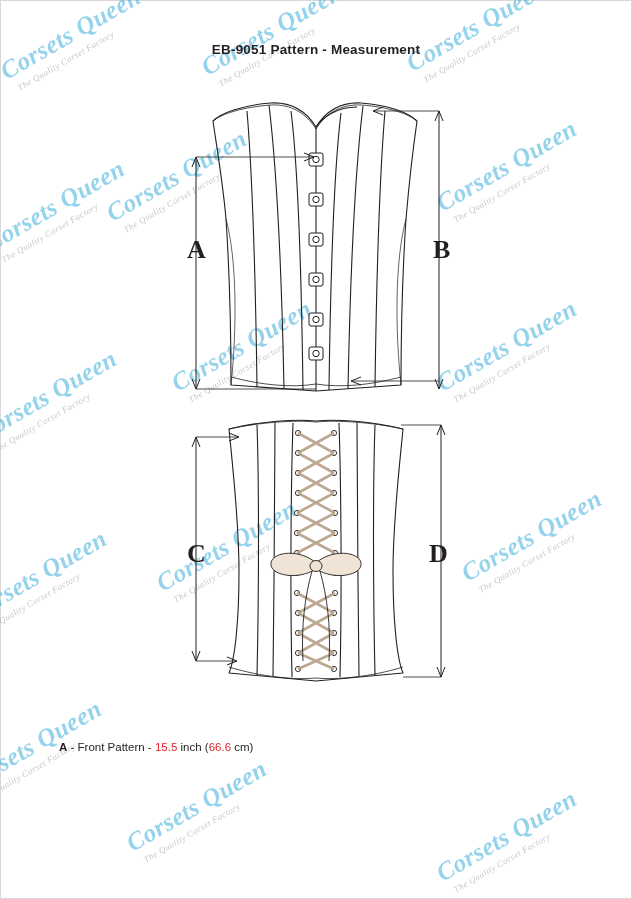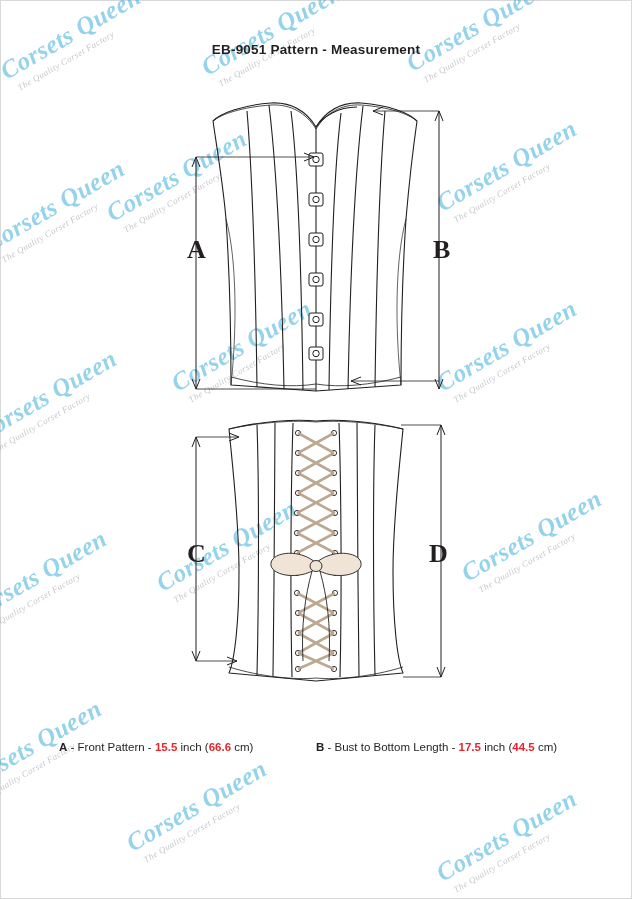--- a/index.html
+++ b/index.html
@@ -86,21 +86,21 @@
   }
   .legend-row{
     display:flex;
     margin-bottom:22px;
   }
   .legend-item{
     flex:1;
     white-space:nowrap;
   }
   .legend-item .key{font-weight:bold;}
-  .legend-item .val{color:#e3262b;font-weight:bold;}
+  .legend-item .val{color:#e3262b;font-weight:normal;}
   .legend-item .sep{color:#231f20;}
   .legend-item .metric{color:#231f20;}
 </style>
 </head>
 <body>
 
 <div class="page">
 
   <div class="wm" style="left:-6px;top:18px;transform:rotate(-30deg);">
     <span class="wm-main">Corsets Queen</span>
@@ -339,21 +339,18 @@
   </div>
 
   <div class="dimlabel lblC">C</div>
   <div class="dimlabel lblD">D</div>
 
   <div class="legend">
     <div class="legend-row">
       <div class="legend-item">
         <span class="key">A</span><span class="sep"> - </span><span>Front Pattern</span><span class="sep"> - </span><span class="val">15.5</span><span class="metric">&nbsp;</span><span>inch</span><span class="metric">&nbsp;</span><span class="metric">(</span><span class="val">66.6</span><span class="metric"> cm)</span>
       </div>
-      <div class="legend-item">
-        <span class="key">B</span><span class="sep"> - </span><span>Bust to Bottom Length</span><span class="sep"> - </span><span class="val">17.5</span><span class="metric">&nbsp;</span><span>inch</span><span class="metric">&nbsp;</span><span class="metric">(</span><span class="val">44.5</span><span class="metric"> cm)</span>
-      </div>
     </div>
     <div class="legend-row">
     </div>
   </div>
 
 </div>
 
 </body></html>

